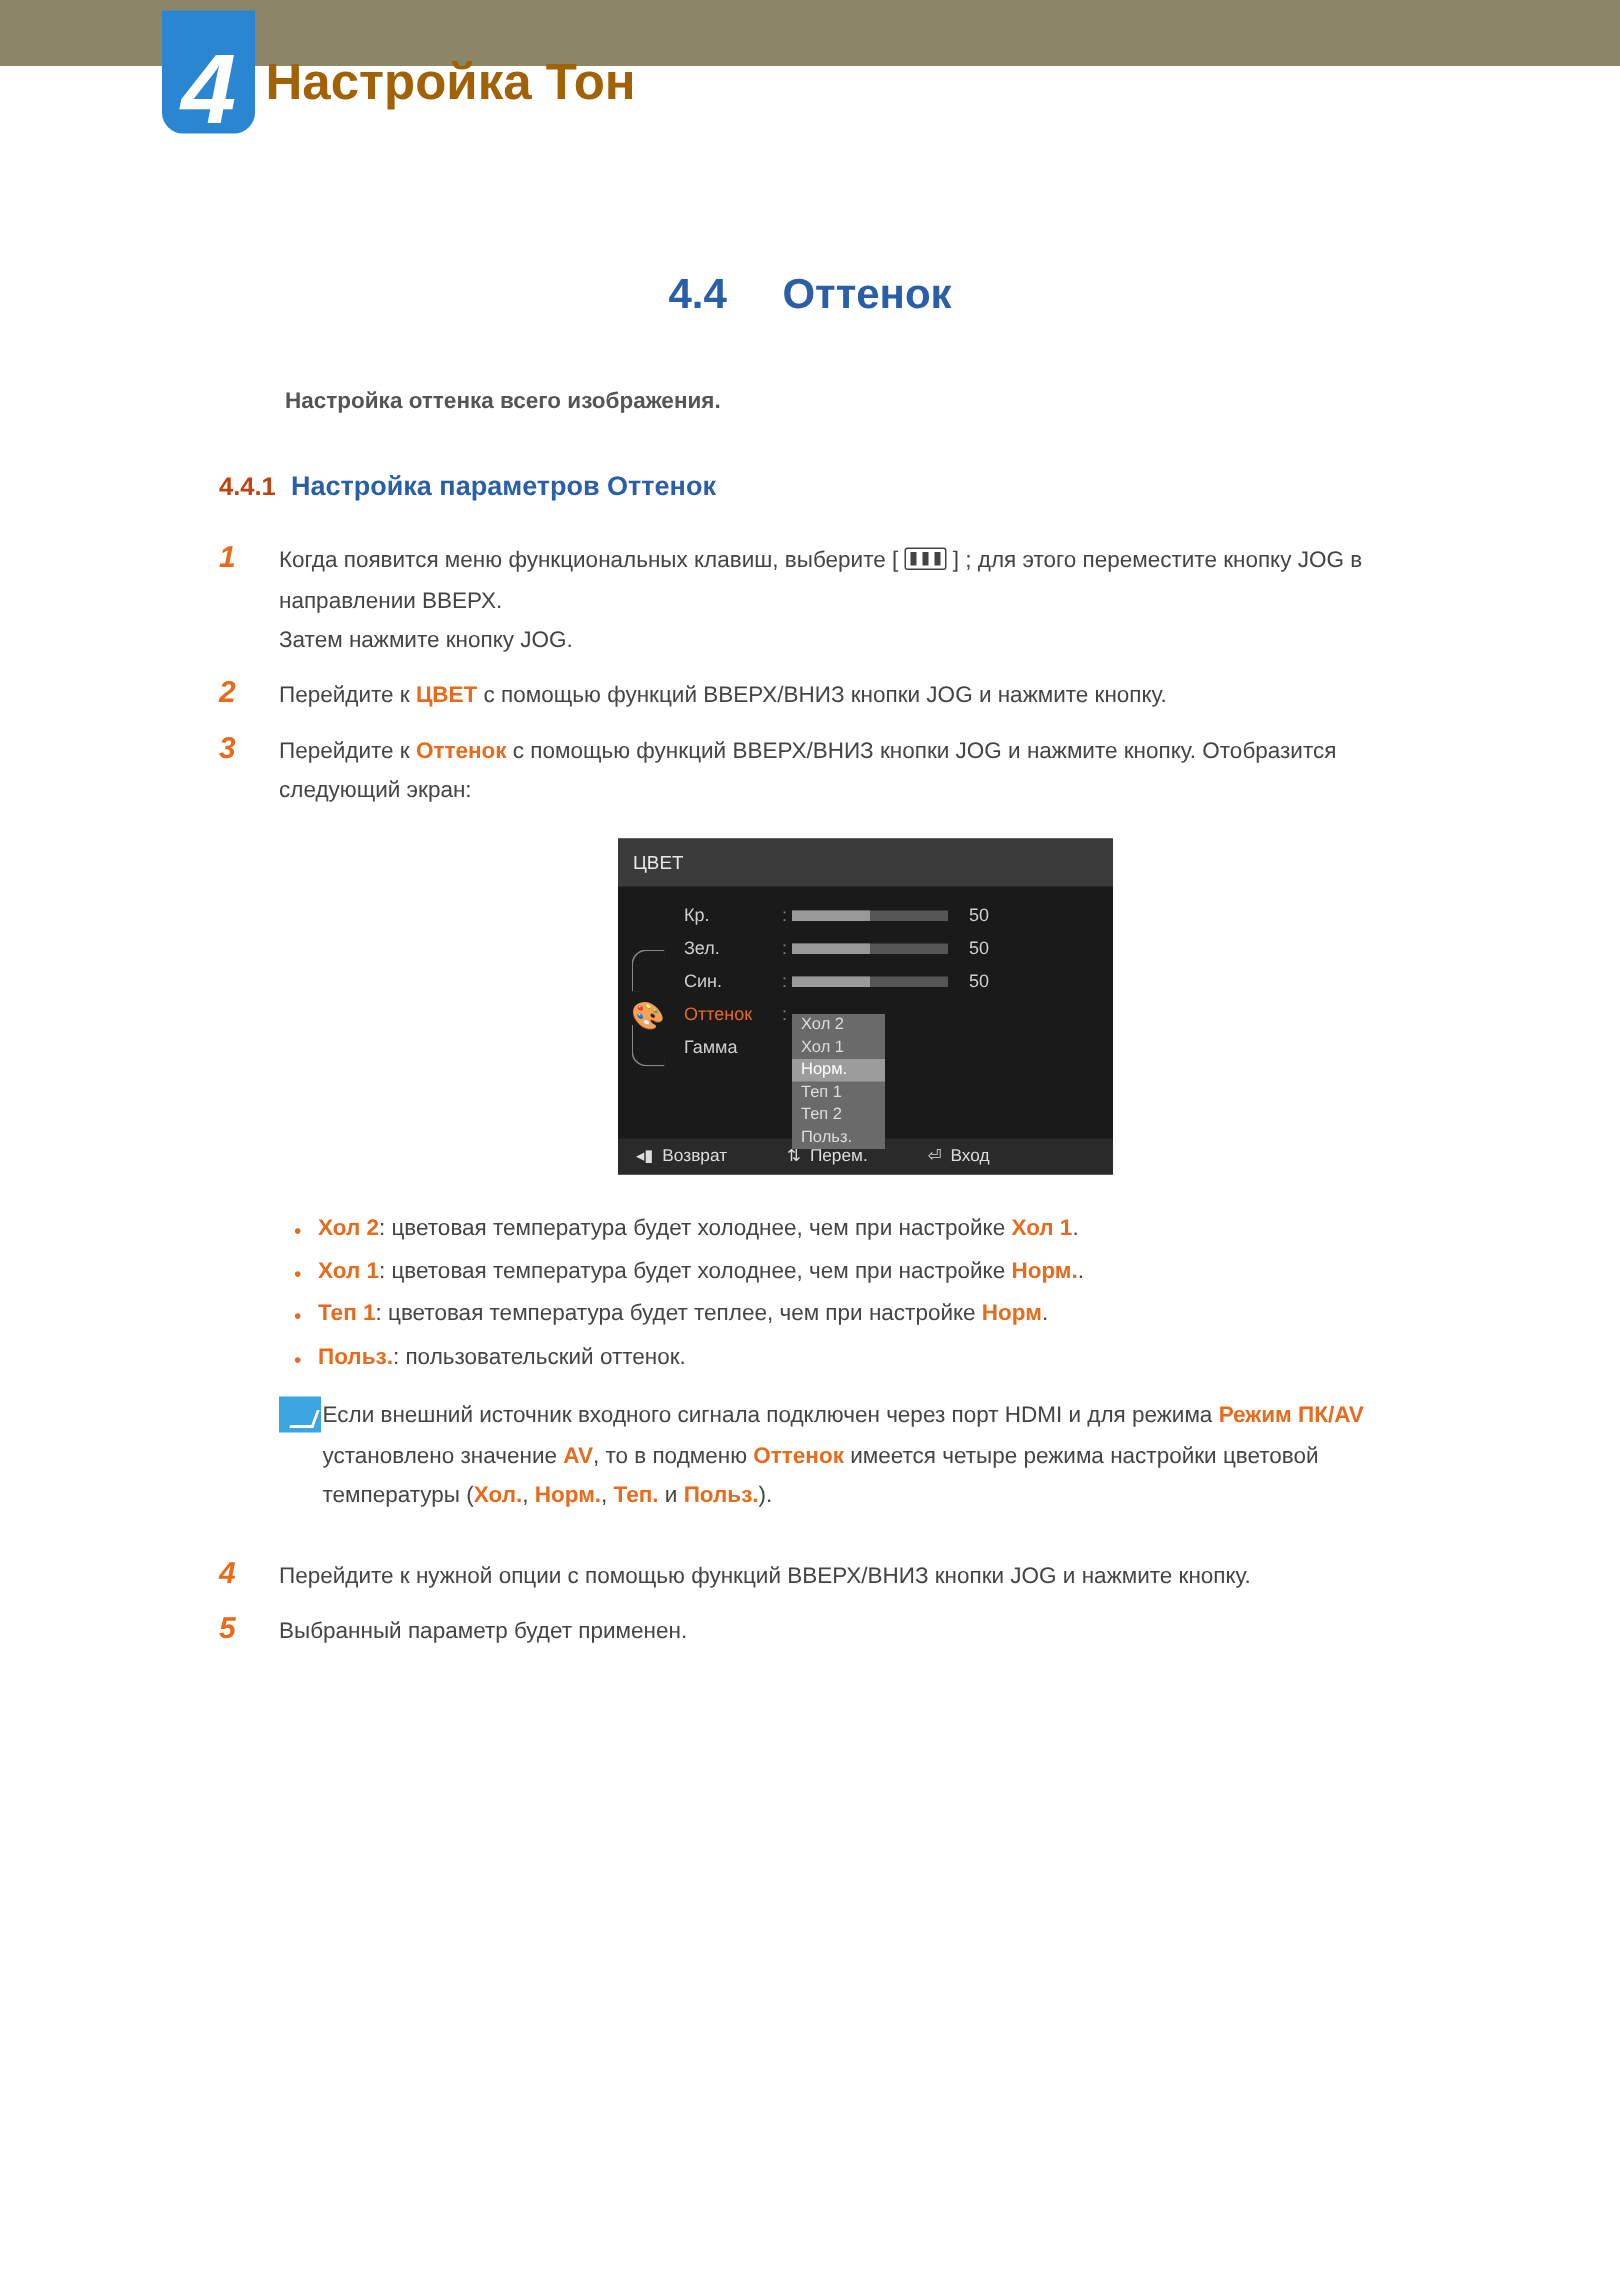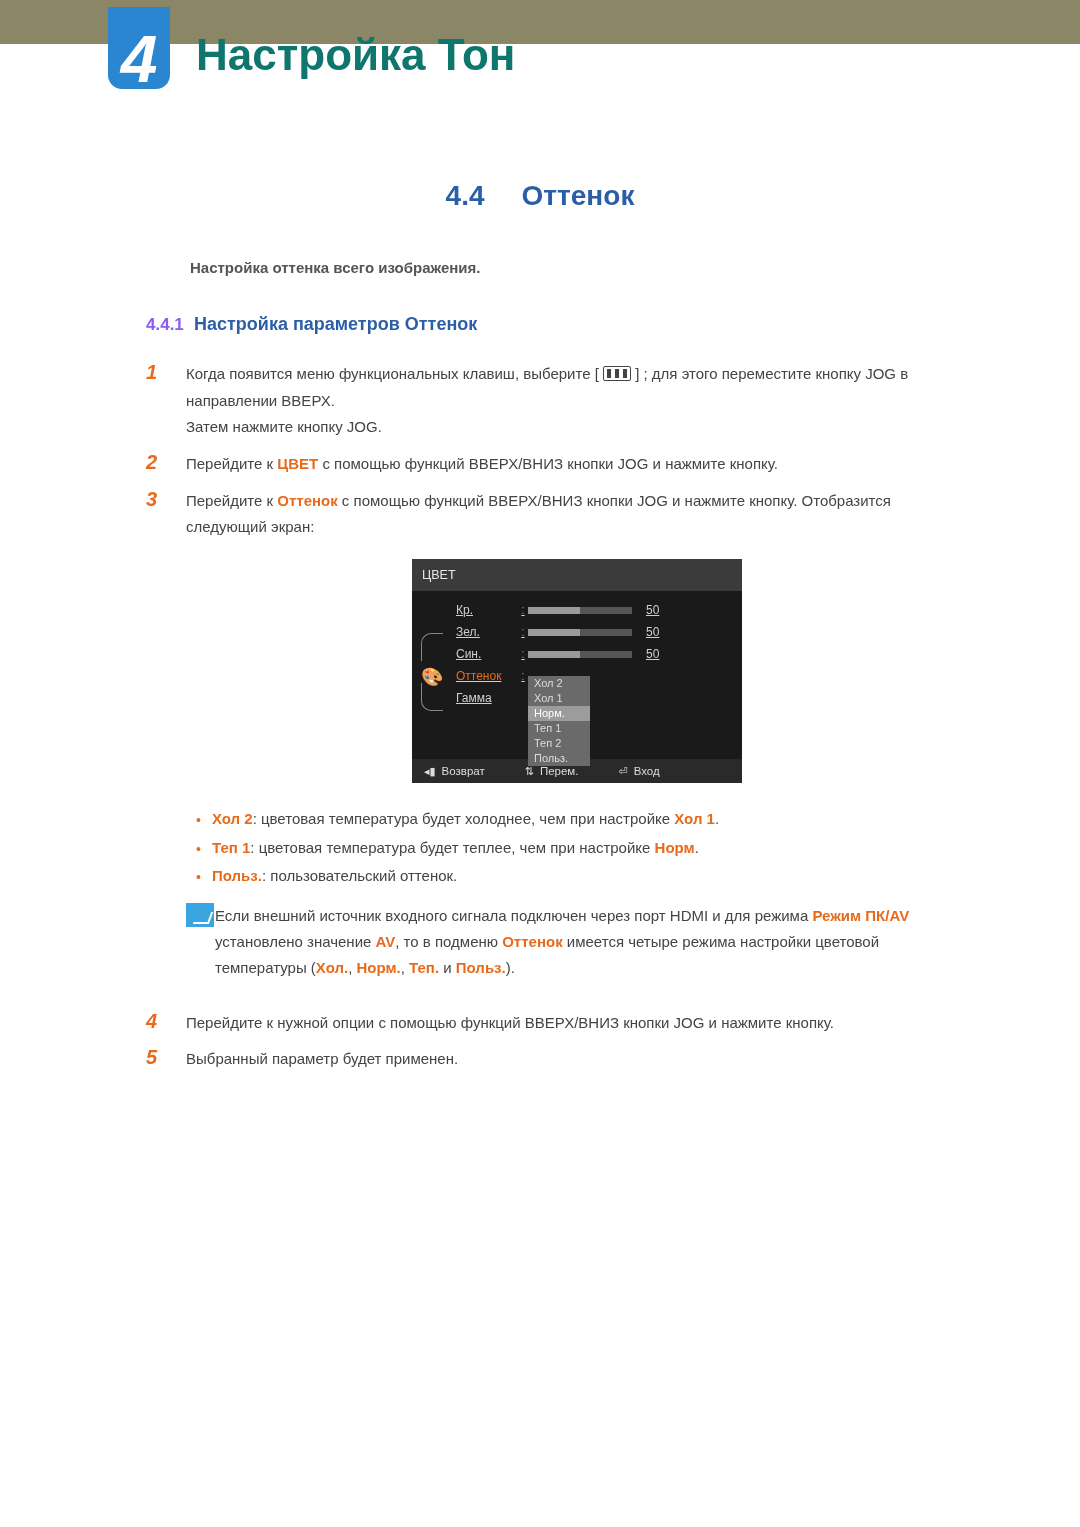--- a/index.html
+++ b/index.html
@@ -42,24 +42,24 @@
     top: 14px;
     width: 100%;
     text-align: center;
     font-size: 66px;
     font-weight: bold;
     font-style: italic;
     color: #fff;
     z-index: 2;
   }
   .chapter-title {
-    font-size: 44px;
-    font-weight: bold;
-    color: #0f766e;
-    margin-left: 26px;
+    font-size: 34px;
+    font-weight: bold;
+    color: #a16207;
+    margin-left: 7px;
   }
   .page {
     padding: 70px 112px 40px 112px;
   }
   .sec-row {
     display: flex;
     align-items: baseline;
     gap: 18px;
     margin-bottom: 44px;
     justify-content: center;
@@ -80,21 +80,21 @@
     margin-left: 78px;
     margin-bottom: 34px;
     line-height: 1.6;
     font-weight: bold;
   }
   .subsec-row {
     margin-left: 34px;
     margin-bottom: 26px;
   }
   .subsec-num {
-    color: #8b5cf6;
+    color: #c2410c;
     font-weight: bold;
     font-size: 17px;
     margin-right: 6px;
   }
   .subsec-title {
     color: #2a5fa7;
     font-weight: bold;
     font-size: 18px;
   }
   ol.steps {
@@ -172,21 +172,20 @@
   .line-bot { border-bottom-left-radius: 10px; border-bottom: 1px solid #888; }
   .osd-icon {
     width: 22px; height: 22px;
     font-size: 18px;
     text-align: center;
     color: #ddd;
   }
   .osd-menu {
     flex: 1;
     padding: 8px 10px 0 4px;
-    text-decoration: underline;
   }
   .osd-row {
     display: flex;
     align-items: center;
     height: 22px;
   }
   .osd-label { width: 62px; }
   .osd-sep   { width: 10px; text-align: center; color: #888; }
   .osd-slider {
     width: 104px; height: 7px;
@@ -385,20 +384,21 @@
               </span>
             <span class="osd-footer-item">
                 <span class="ic">⏎</span>
                 <span>Вход</span>
               </span>
           </div>
         </div>
 
         <ul class="bullets">
           <li><span class="kw">Хол 2</span><span>: цветовая температура будет холоднее, чем при настройке </span><span class="kw">Хол 1</span><span>.</span></li>
+          <li><span class="kw">Хол 1</span><span>: цветовая температура будет холоднее, чем при настройке </span><span class="kw">Норм.</span><span>.</span></li>
           <li><span class="kw">Теп 1</span><span>: цветовая температура будет теплее, чем при настройке </span><span class="kw">Норм</span><span>.</span></li>
           <li><span class="kw">Польз.</span><span>: пользовательский оттенок.</span></li>
         </ul>
 
         <div class="note">
           <div class="note-icon"></div>
           <div class="note-body">
             <span>Если внешний источник входного сигнала подключен через порт HDMI и для режима </span><span class="kw">Режим ПК/AV</span><span> установлено значение </span><span class="kw">AV</span><span>, то в подменю </span><span class="kw">Оттенок</span><span> имеется четыре режима настройки цветовой температуры (</span><span class="kw">Хол.</span><span>, </span><span class="kw">Норм.</span><span>, </span><span class="kw">Теп.</span><span> и </span><span class="kw">Польз.</span><span>).</span>
           </div>
         </div>

